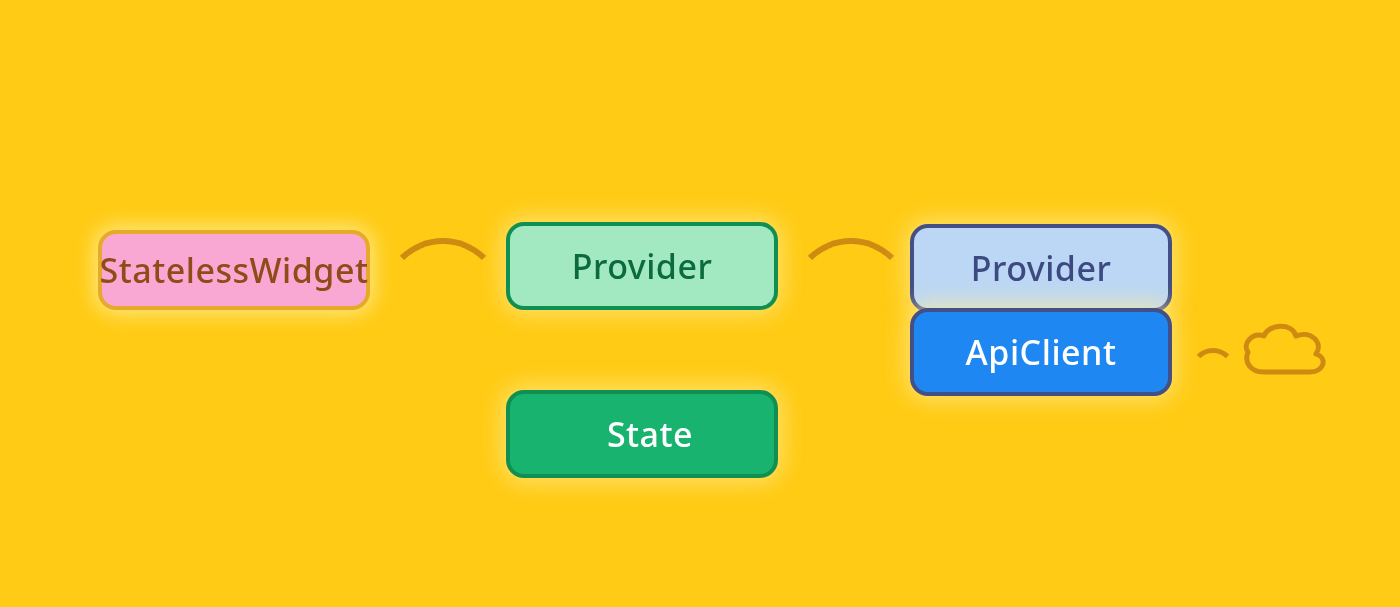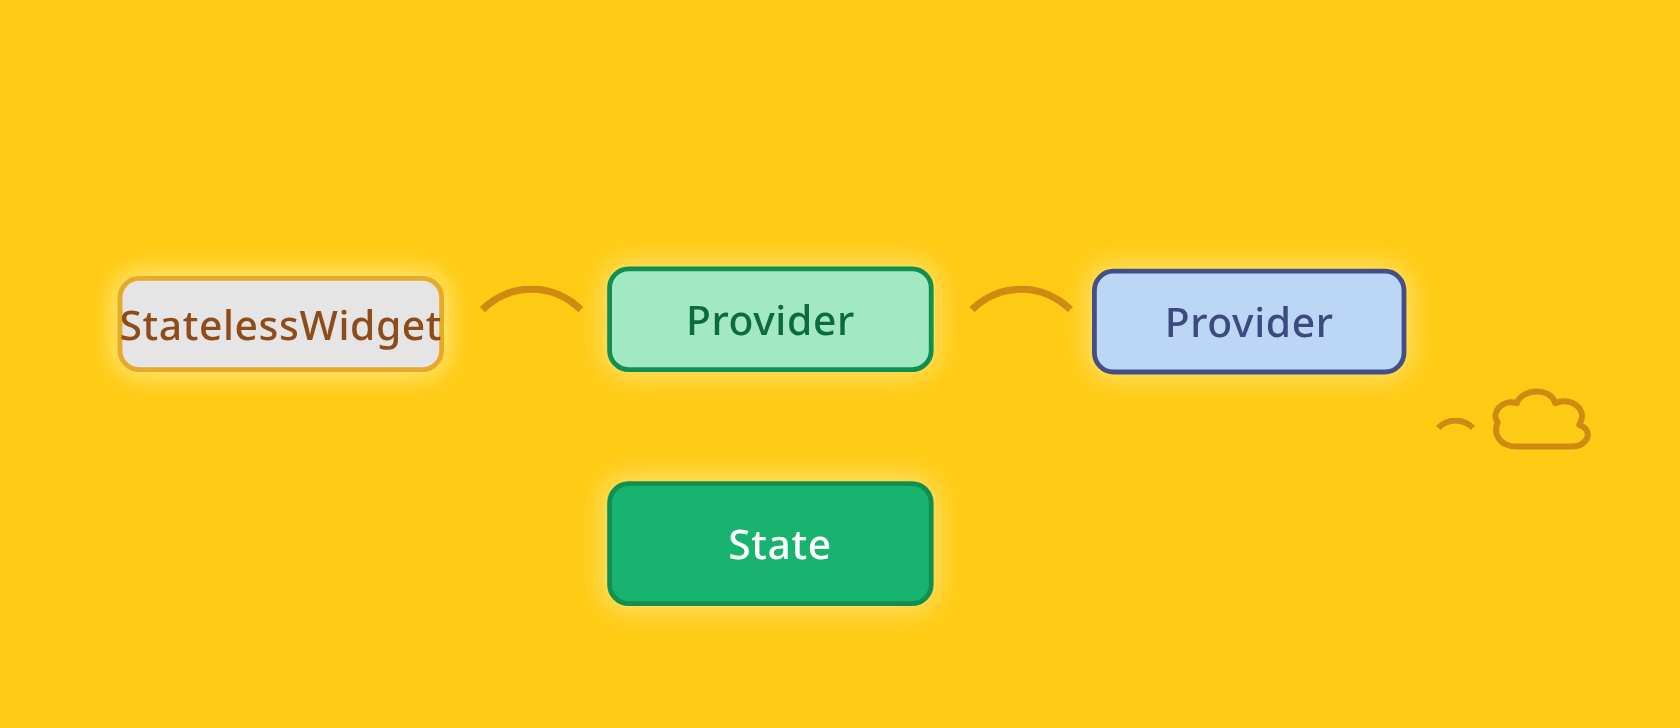--- a/index.html
+++ b/index.html
@@ -33,21 +33,21 @@
     text-align: center;
     white-space: nowrap;
   }
 
   .glow-yellow { box-shadow: 0 0 20px 4px rgba(255, 235, 140, .9); }
   .glow-green  { box-shadow: 0 0 22px 4px rgba(255, 236, 150, .7); }
   .glow-blue   { box-shadow: 0 0 22px 4px rgba(255, 236, 150, .7); }
 
   
   .sw {
-    background: #e5e5e5;
+    background: #f9a8d4;
     border-color: #e6a92a;
     color: #8f4b18;
   }
 
   
   .g-light {
     background: #a2e8c1;
     border-color: #0f8f52;
     color: #0b6b3f;
   }
@@ -100,28 +100,31 @@
 
   <div class="cell sw glow-yellow" style="left:98px; top:230px; width:272px; height:80px;">
     <span>StatelessWidget</span>
   </div>
 
   <div class="arc" style="left:382px; top:238px; width:110px; height:110px;"></div>
 
   <div class="cell g-light glow-green" style="left:506px; top:222px; width:272px; height:88px;">
     <span>Provider</span>
   </div>
-  <div class="cell g-dark glow-green" style="left:506px; top:401px; width:272px; height:104px;padding-left:16px;">
+  <div class="cell g-dark glow-green" style="left:506px; top:390px; width:272px; height:88px;padding-left:16px;">
     <span>State</span>
   </div>
 
   <div class="arc" style="left:790px; top:238px; width:110px; height:110px;"></div>
 
   <div class="cell b-light glow-blue" style="left:910px; top:224px; width:262px; height:88px;">
     <span>Provider</span>
+  </div>
+  <div class="cell b-dark glow-blue" style="left:910px; top:308px; width:262px; height:88px;">
+    <span>ApiClient</span>
   </div>
 
   <div class="dash" style="left:1190px; top:348px; width:36px; height:36px;"></div>
 
   <div class="cloud-wrap" style="left:1238px; top:320px;">
     <svg width="92" height="64" viewBox="0 0 92 64">
       <path d="M26 52
                C12 52 6 42 10 32
                C4 24 14 12 26 16
                C30 4 54 2 58 16

